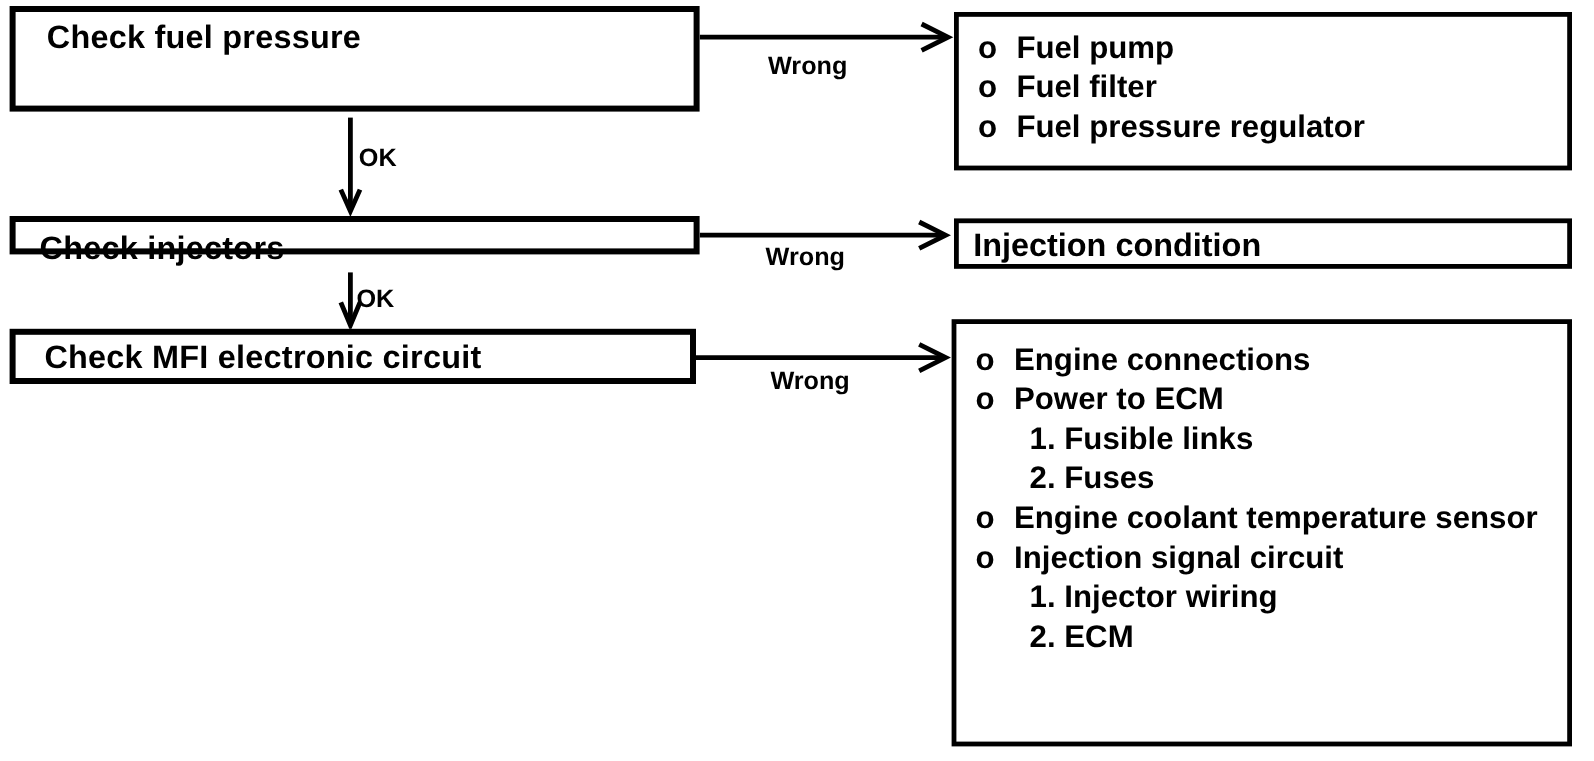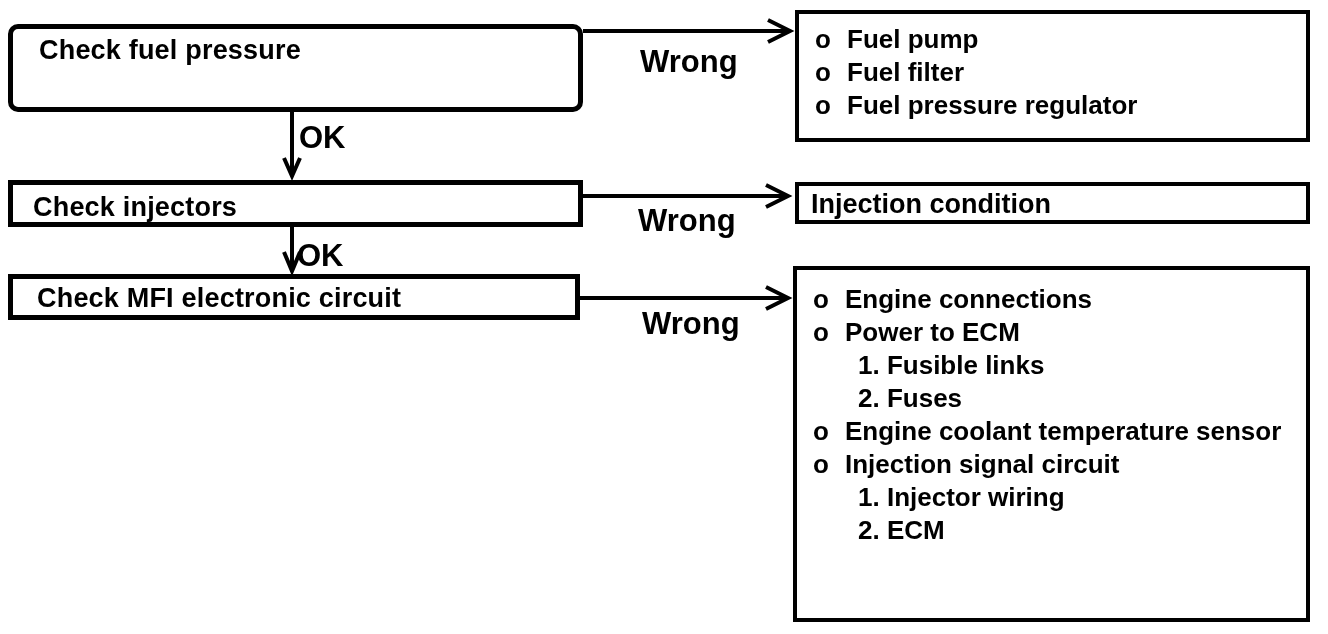--- a/index.html
+++ b/index.html
@@ -31,22 +31,22 @@
     border: 5px solid #000000;
   }
   .result-box {
     border-width: 4px;
   }
   .step-label {
     font-size: 27px;
     letter-spacing: 0.2px;
     white-space: nowrap;
   }
-  .step-1 { left: 8px;  top: 24px;  width: 575px; height: 88px; padding: 6px 0 0 26px; border-radius: 10px; }
-  .step-2 { left: 8px;  top: 180px; width: 575px; height: 47px; padding: 7px 16px 0 20px; }
+  .step-1 { left: 8px;  top: 5px;  width: 575px; height: 88px; padding: 6px 0 0 26px; }
+  .step-2 { left: 8px;  top: 180px; width: 575px; height: 32px; padding: 7px 16px 0 20px; }
   .step-3 { left: 8px;  top: 274px; width: 572px; height: 46px; padding: 4px 0 0 24px; }
 
   .result-1 { left: 795px; top: 10px;  width: 515px; height: 132px; padding: 9px 0 0 0; }
   .result-2 { left: 795px; top: 182px; width: 515px; height: 42px; display: flex; align-items: flex-end; padding-left: 12px; font-size: 27px; }
   .result-3 { left: 793px; top: 266px; width: 517px; height: 356px; padding: 13px 0 0 0; }
 
   .li {
     display: flex;
     font-size: 26px;
     line-height: 33px;
@@ -55,21 +55,21 @@
   }
   .li .bullet {
     display: inline-block;
     width: 32px;
     flex: 0 0 32px;
   }
   .li.sub { padding-left: 29px; }
 
   .edge-label {
     position: absolute;
-    font-size: 31px;
+    font-size: 21px;
     white-space: nowrap;
   }
   .ok-1    { left: 299px; top: 120px; }
   .ok-2    { left: 297px; top: 238px; }
   .wrong-1 { left: 640px; top: 44px;  }
   .wrong-2 { left: 638px; top: 203px; }
   .wrong-3 { left: 642px; top: 306px; }
 </style>
 </head>
 <body>

